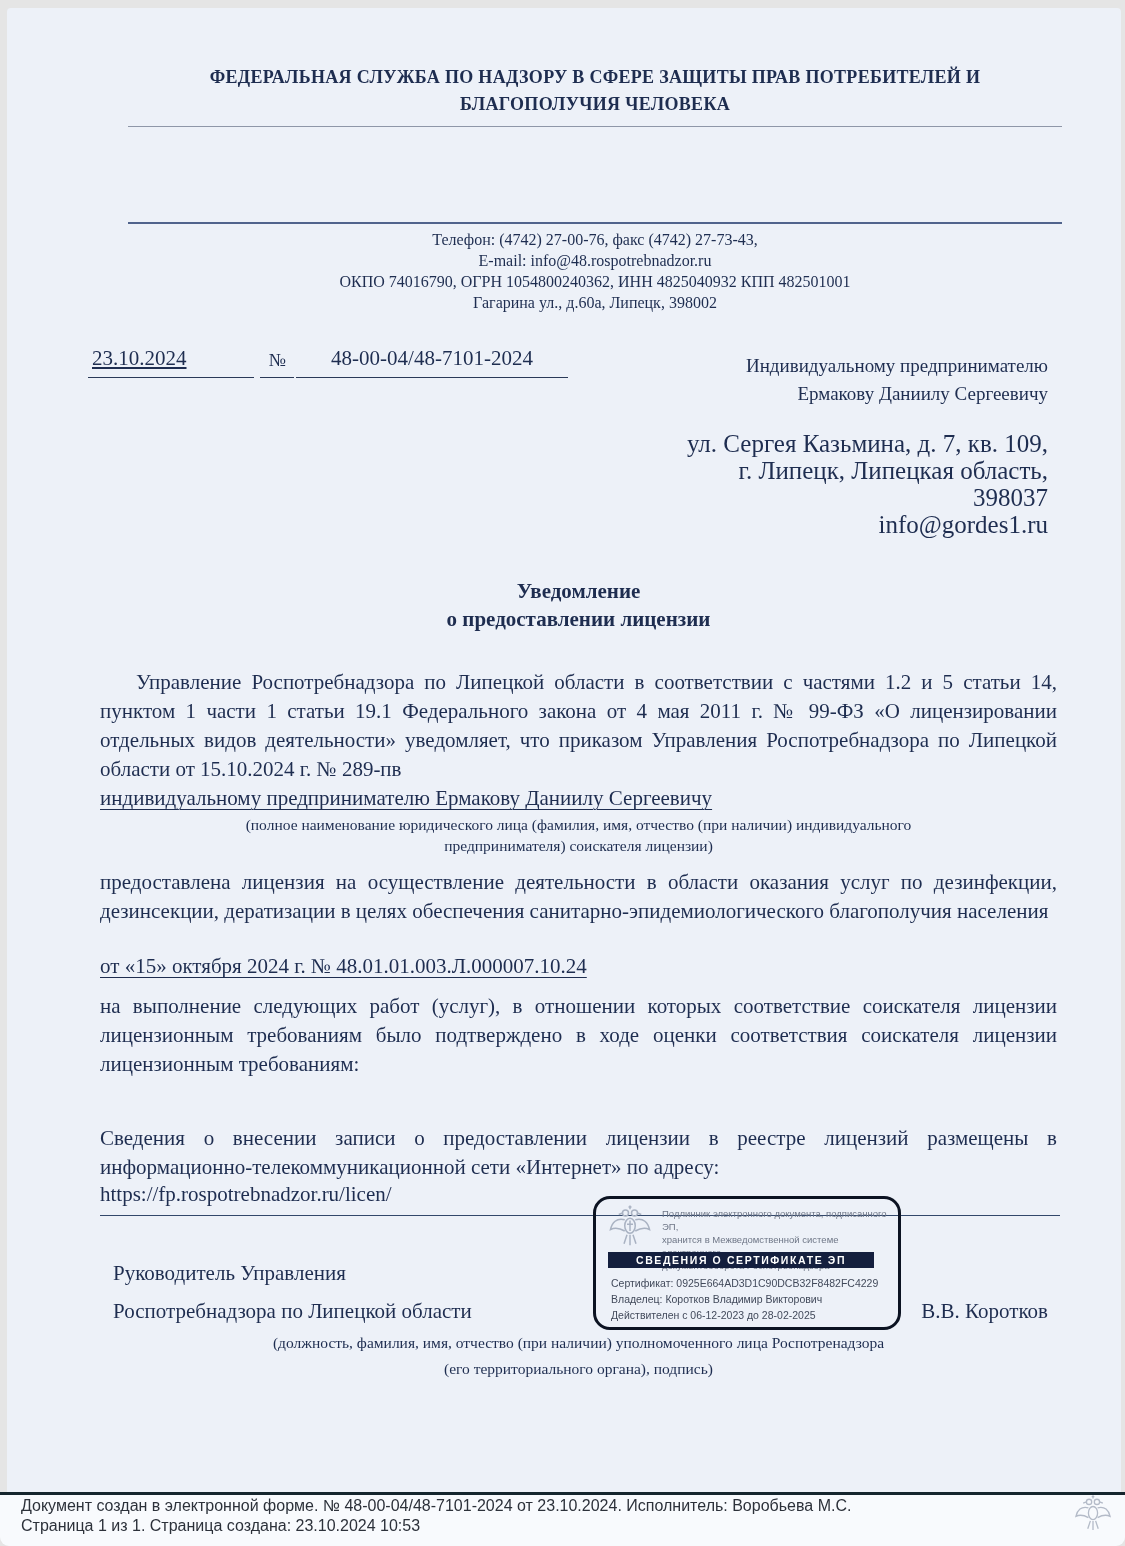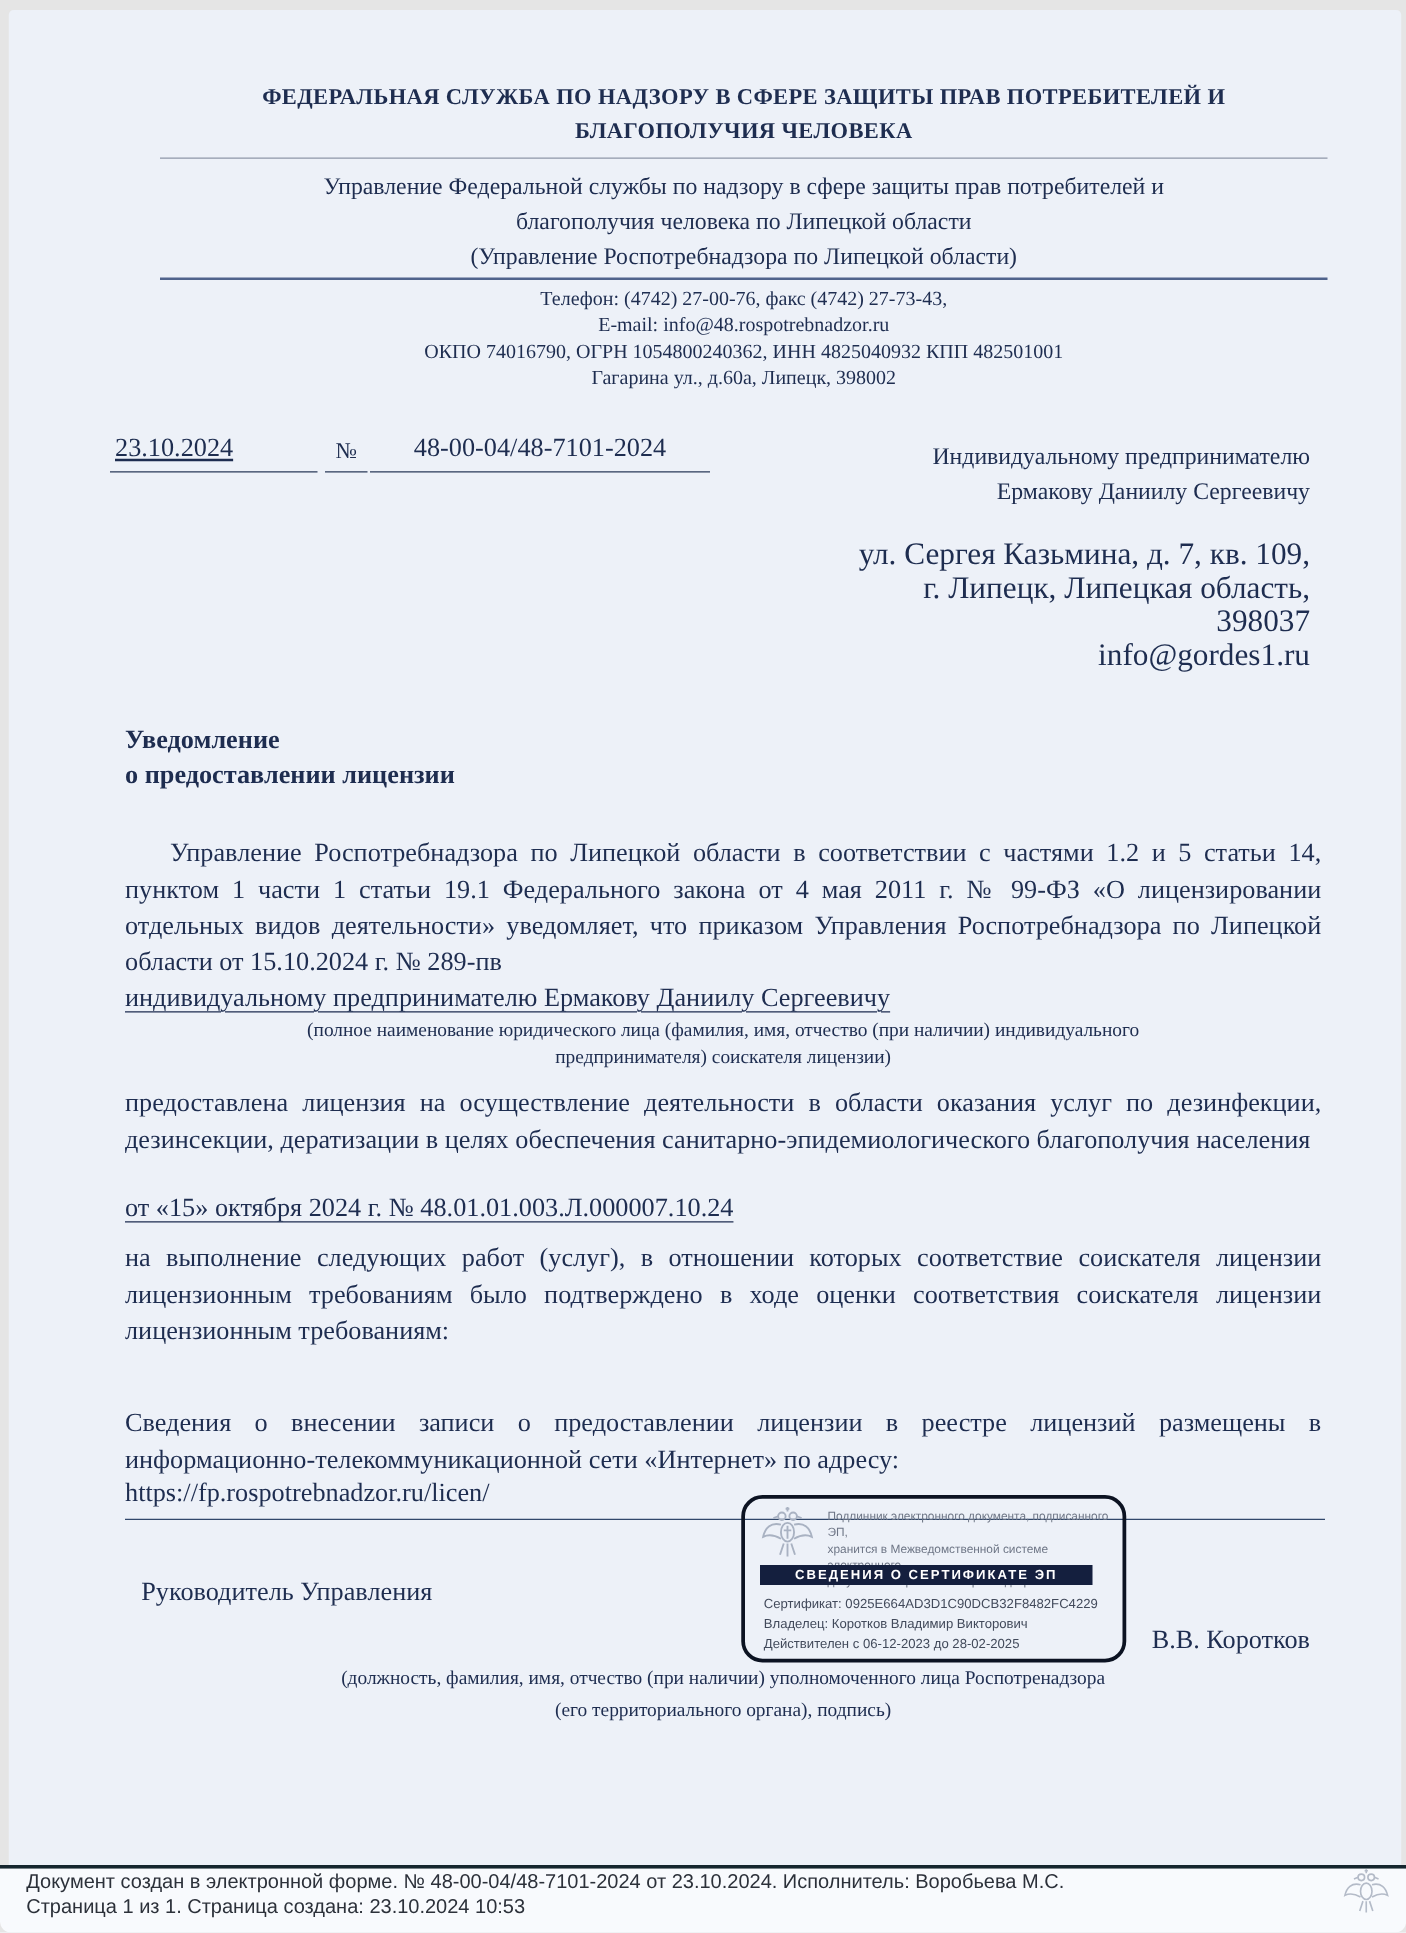--- a/index.html
+++ b/index.html
@@ -52,21 +52,21 @@
     left:600px;top:352px;width:448px;
     text-align:right;font-size:19px;line-height:28px;white-space:pre-line;
   }
   .addressee-address{
     left:600px;top:430px;width:448px;
     text-align:right;font-size:25px;line-height:27px;white-space:pre-line;
   }
   
   .doc-title{
     left:100px;top:577px;width:957px;
-    text-align:left;font-weight:bold;font-size:21px;line-height:28px;white-space:pre-line;
+    text-align:center;font-weight:bold;font-size:21px;line-height:28px;white-space:pre-line;
   }
   
   .para{
     left:100px;width:957px;
     font-size:21px;line-height:29px;
     text-align:justify;text-align-last:left;
   }
   .p1{top:668px;text-indent:36px;}
   .p2{top:868px;}
   .p3{top:992px;}
@@ -135,23 +135,20 @@
 </style>
 </head>
 <body>
 
 <div class="screen">
   <div class="sheet"></div>
 
   <div class="abs org-name">ФЕДЕРАЛЬНАЯ СЛУЖБА ПО НАДЗОРУ В СФЕРЕ ЗАЩИТЫ ПРАВ ПОТРЕБИТЕЛЕЙ И
 БЛАГОПОЛУЧИЯ ЧЕЛОВЕКА</div>
   <div class="abs sep1"></div>
-  <div class="abs division">Управление Федеральной службы по надзору в сфере защиты прав потребителей и
-благополучия человека по Липецкой области
-(Управление Роспотребнадзора по Липецкой области)</div>
   <div class="abs sep2"></div>
   <div class="abs contact">Телефон: (4742) 27-00-76, факс (4742) 27-73-43,
 E-mail: info@48.rospotrebnadzor.ru
 ОКПО 74016790,  ОГРН 1054800240362, ИНН 4825040932 КПП 482501001
 Гагарина ул., д.60а, Липецк, 398002</div>
 
   <div class="abs ref-date">23.10.2024</div>
   <div class="abs ref-no">№</div>
   <div class="abs ref-number">48-00-04/48-7101-2024</div>
 
@@ -196,20 +193,21 @@
     <div class="abs stamp-head" style="white-space:pre-line;">Подлинник электронного документа, подписанного ЭП,
 хранится в Межведомственной системе электронного
 документооборота Роспотребнадзора</div>
     <div class="abs stamp-banner">СВЕДЕНИЯ О СЕРТИФИКАТЕ ЭП</div>
     <div class="abs stamp-line sl1">Сертификат: 0925E664AD3D1C90DCB32F8482FC4229</div>
     <div class="abs stamp-line sl2">Владелец: Коротков Владимир Викторович</div>
     <div class="abs stamp-line sl3">Действителен с 06-12-2023 до 28-02-2025</div>
   </div>
 
   <div class="abs sig-pos1">Руководитель Управления</div>
+  <div class="abs sig-pos2">Роспотребнадзора по Липецкой области</div>
   <div class="abs sig-name">В.В. Коротков</div>
   <div class="abs caption cap2">(должность, фамилия, имя, отчество (при наличии) уполномоченного лица Роспотренадзора
 (его территориального органа), подпись)</div>
 
   <div class="footer-bar"></div>
   <div class="abs footer-text">Документ создан в электронной форме. № 48-00-04/48-7101-2024 от 23.10.2024. Исполнитель: Воробьева М.С.
 Страница 1 из 1. Страница создана: 23.10.2024 10:53</div>
   <svg class="abs footer-emblem eagle-footer" viewBox="0 0 64 64">
     <circle cx="26" cy="12" r="4"></circle>
     <circle cx="38" cy="12" r="4"></circle>

